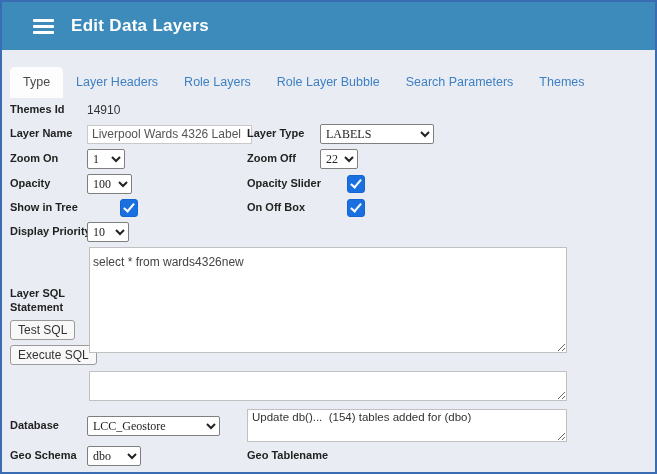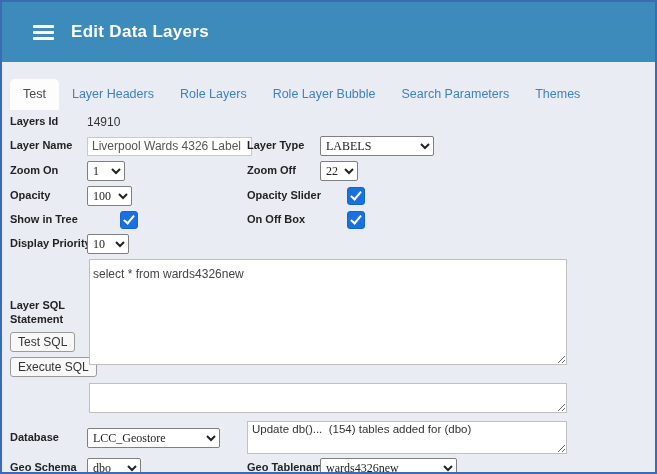--- a/index.html
+++ b/index.html
@@ -9,21 +9,21 @@
   .page {
     position: relative;
     width: 657px; height: 474px;
     border: 2px solid #3a6cb4;
     background: #e9edf3;
     overflow: hidden;
   }
 
   
   .header {
-    height: 60px;
+    height: 48px;
     background: #3d8bba;
     display: flex;
     align-items: center;
   }
   .menu-btn {
     margin-left: 31px;
     width: 21px; height: 15px;
     display: flex; flex-direction: column; justify-content: space-between;
     cursor: pointer;
   }
@@ -152,33 +152,33 @@
   <div class="header">
     <div class="menu-btn">
       <i></i>
         <i></i>
         <i></i>
     </div>
     <div class="header-title">Edit Data Layers</div>
   </div>
 
   <div class="tabs">
-    <div class="tab active">Test</div>
+    <div class="tab active">Type</div>
     <div class="tab">Layer Headers</div>
     <div class="tab">Role Layers</div>
     <div class="tab">Role Layer Bubble</div>
     <div class="tab">Search Parameters</div>
     <div class="tab">Themes</div>
   </div>
 
   <div class="form">
 
     
     <div class="form-row">
-      <span class="lbl">Layers Id</span>
+      <span class="lbl">Themes Id</span>
       <span>14910</span>
     </div>
 
     
     <div class="form-row">
       <div class="left-pair">
         <span class="lbl">Layer Name</span>
         <input type="text" value="Liverpool Wards 4326 Label" style="">
       </div>
       <span class="rlbl">Layer Type</span>
@@ -261,23 +261,20 @@
 
     
     <div class="form-row">
       <div class="left-pair">
         <span class="lbl">Geo Schema</span>
         <select class="sel-schema">
           <option>dbo</option>
         </select>
       </div>
       <span class="rlbl">Geo Tablename</span>
-      <select class="sel-tablename">
-        <option>wards4326new</option>
-      </select>
     </div>
 
     
     <div class="form-row">
 
       <span class="rlbl wrap">Geometry Column</span>
 
     </div>
 
   </div>

